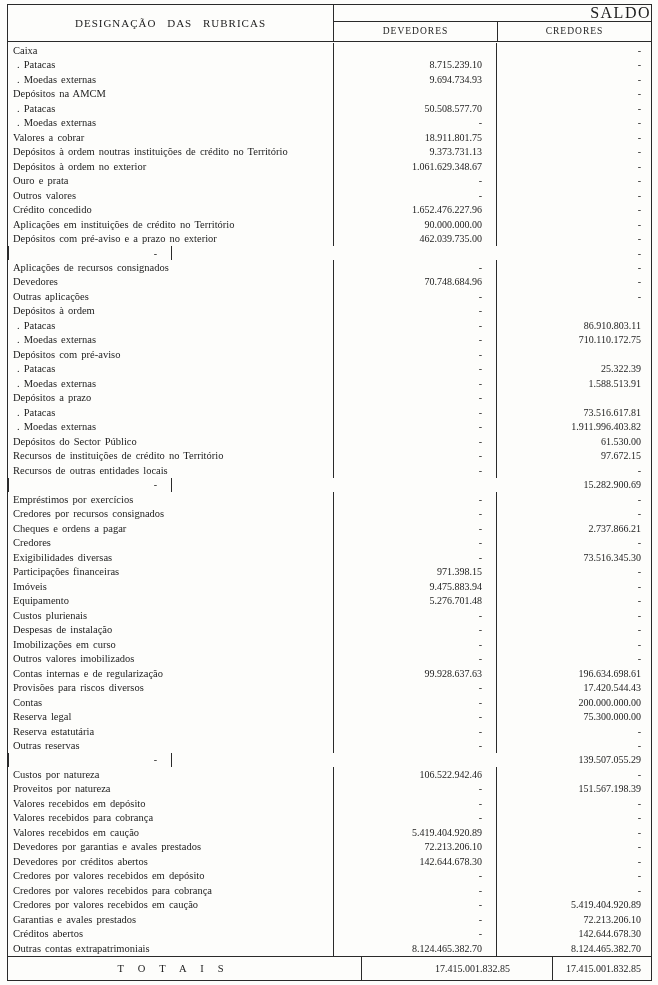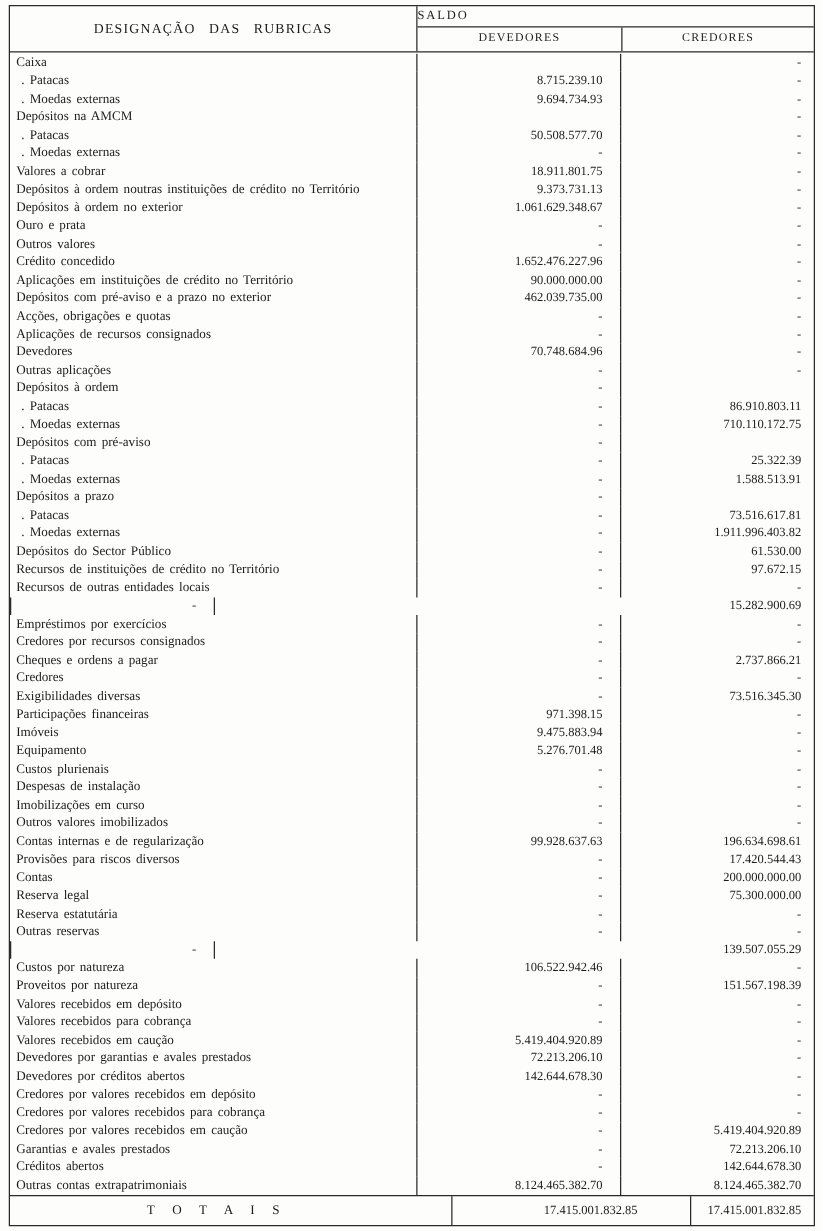--- a/index.html
+++ b/index.html
@@ -27,21 +27,21 @@
   
   .thead { display: flex; height: 36px; border-bottom: 1px solid #2a2a2a; flex: none; }
   .h-left {
     width: 325px; box-sizing: border-box;
     display: flex; align-items: center; justify-content: center;
     font-size: 11px; letter-spacing: 1px; word-spacing: 7px; font-family: Liberation Serif, serif;
   }
   .h-right { flex: 1; border-left: 1px solid #2a2a2a; display: flex; flex-direction: column; box-sizing: border-box; }
   .h-saldo {
     height: 17px; box-sizing: border-box; border-bottom: 1px solid #2a2a2a;
-    text-align: left; font-size: 10px; letter-spacing: 1.5px; line-height: 16px;
+    text-align: right; font-size: 16px; letter-spacing: 1.5px; line-height: 16px;
   }
   .h-sub { flex: 1; display: flex; }
   .h-dev, .h-cred {
     box-sizing: border-box; text-align: center;
     font-size: 9.5px; letter-spacing: 1px; line-height: 18px;
   }
   .h-dev { width: 163px; }
   .h-cred { flex: 1; border-left: 1px solid #2a2a2a; }
   
   .tbody { flex: 1; display: flex; flex-direction: column; padding-top: 1px; }
@@ -167,21 +167,20 @@
           <div class="c num cred">-</div>
         </div>
 
         <div class="row">
           <div class="c label">Depósitos com pré-aviso e a prazo no exterior</div>
           <div class="c num dev">462.039.735.00</div>
           <div class="c num cred">-</div>
         </div>
 
         <div class="row">
-          <div class="c label">Acções, obrigações e quotas</div>
           <div class="c num dev">-</div>
           <div class="c num cred">-</div>
         </div>
 
         <div class="row">
           <div class="c label">Aplicações de recursos consignados</div>
           <div class="c num dev">-</div>
           <div class="c num cred">-</div>
         </div>
 

